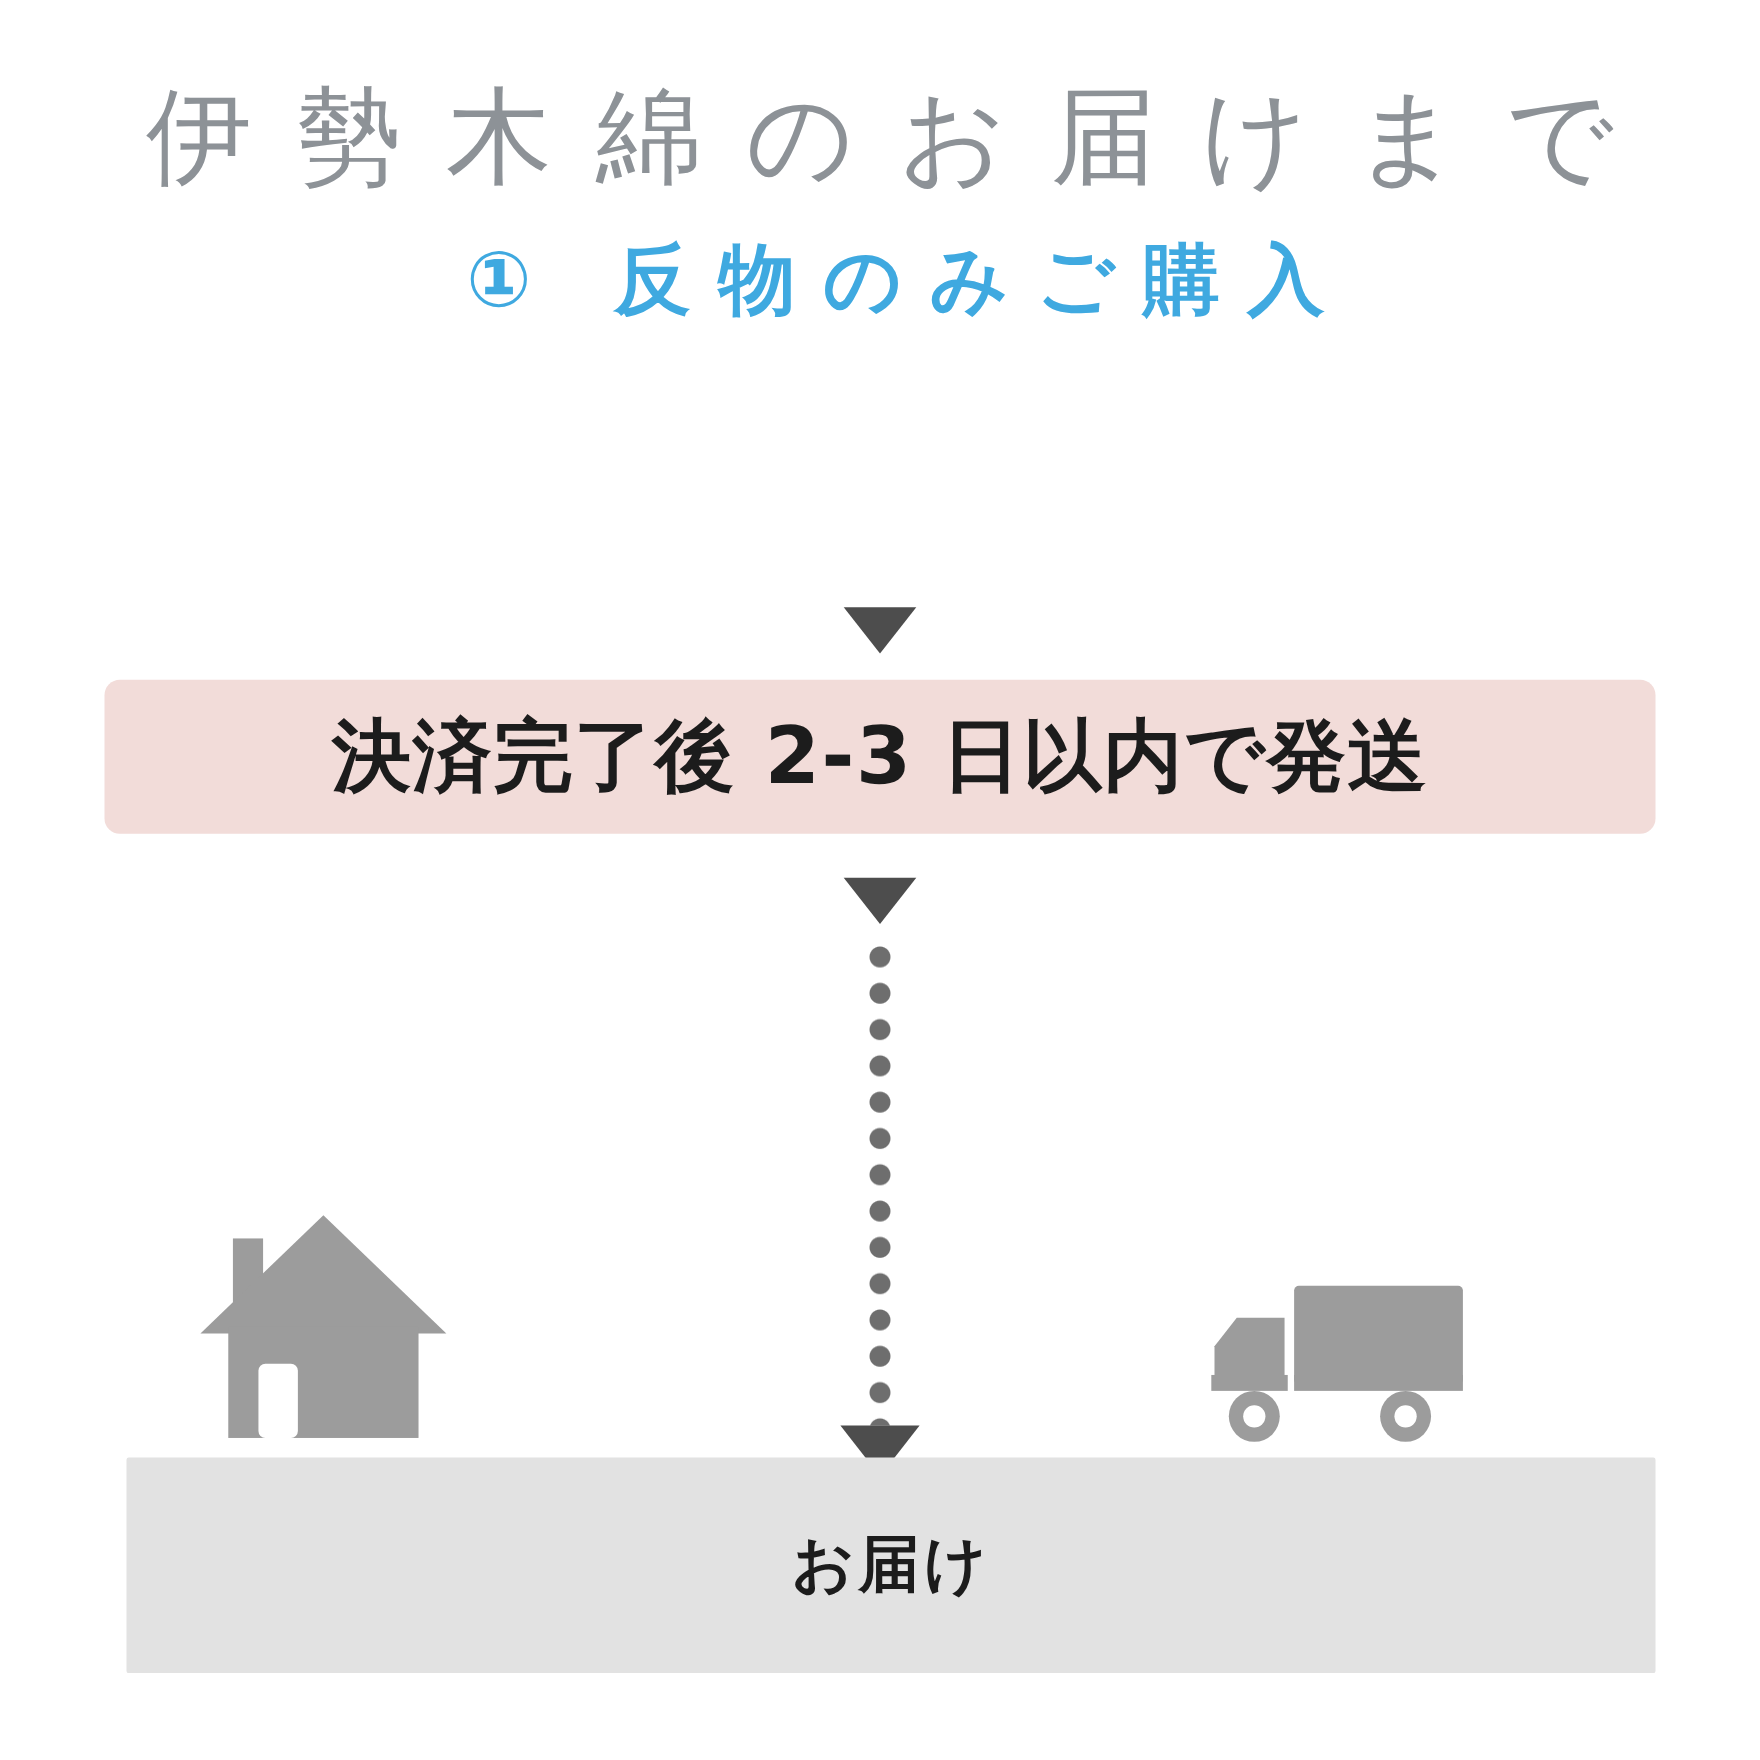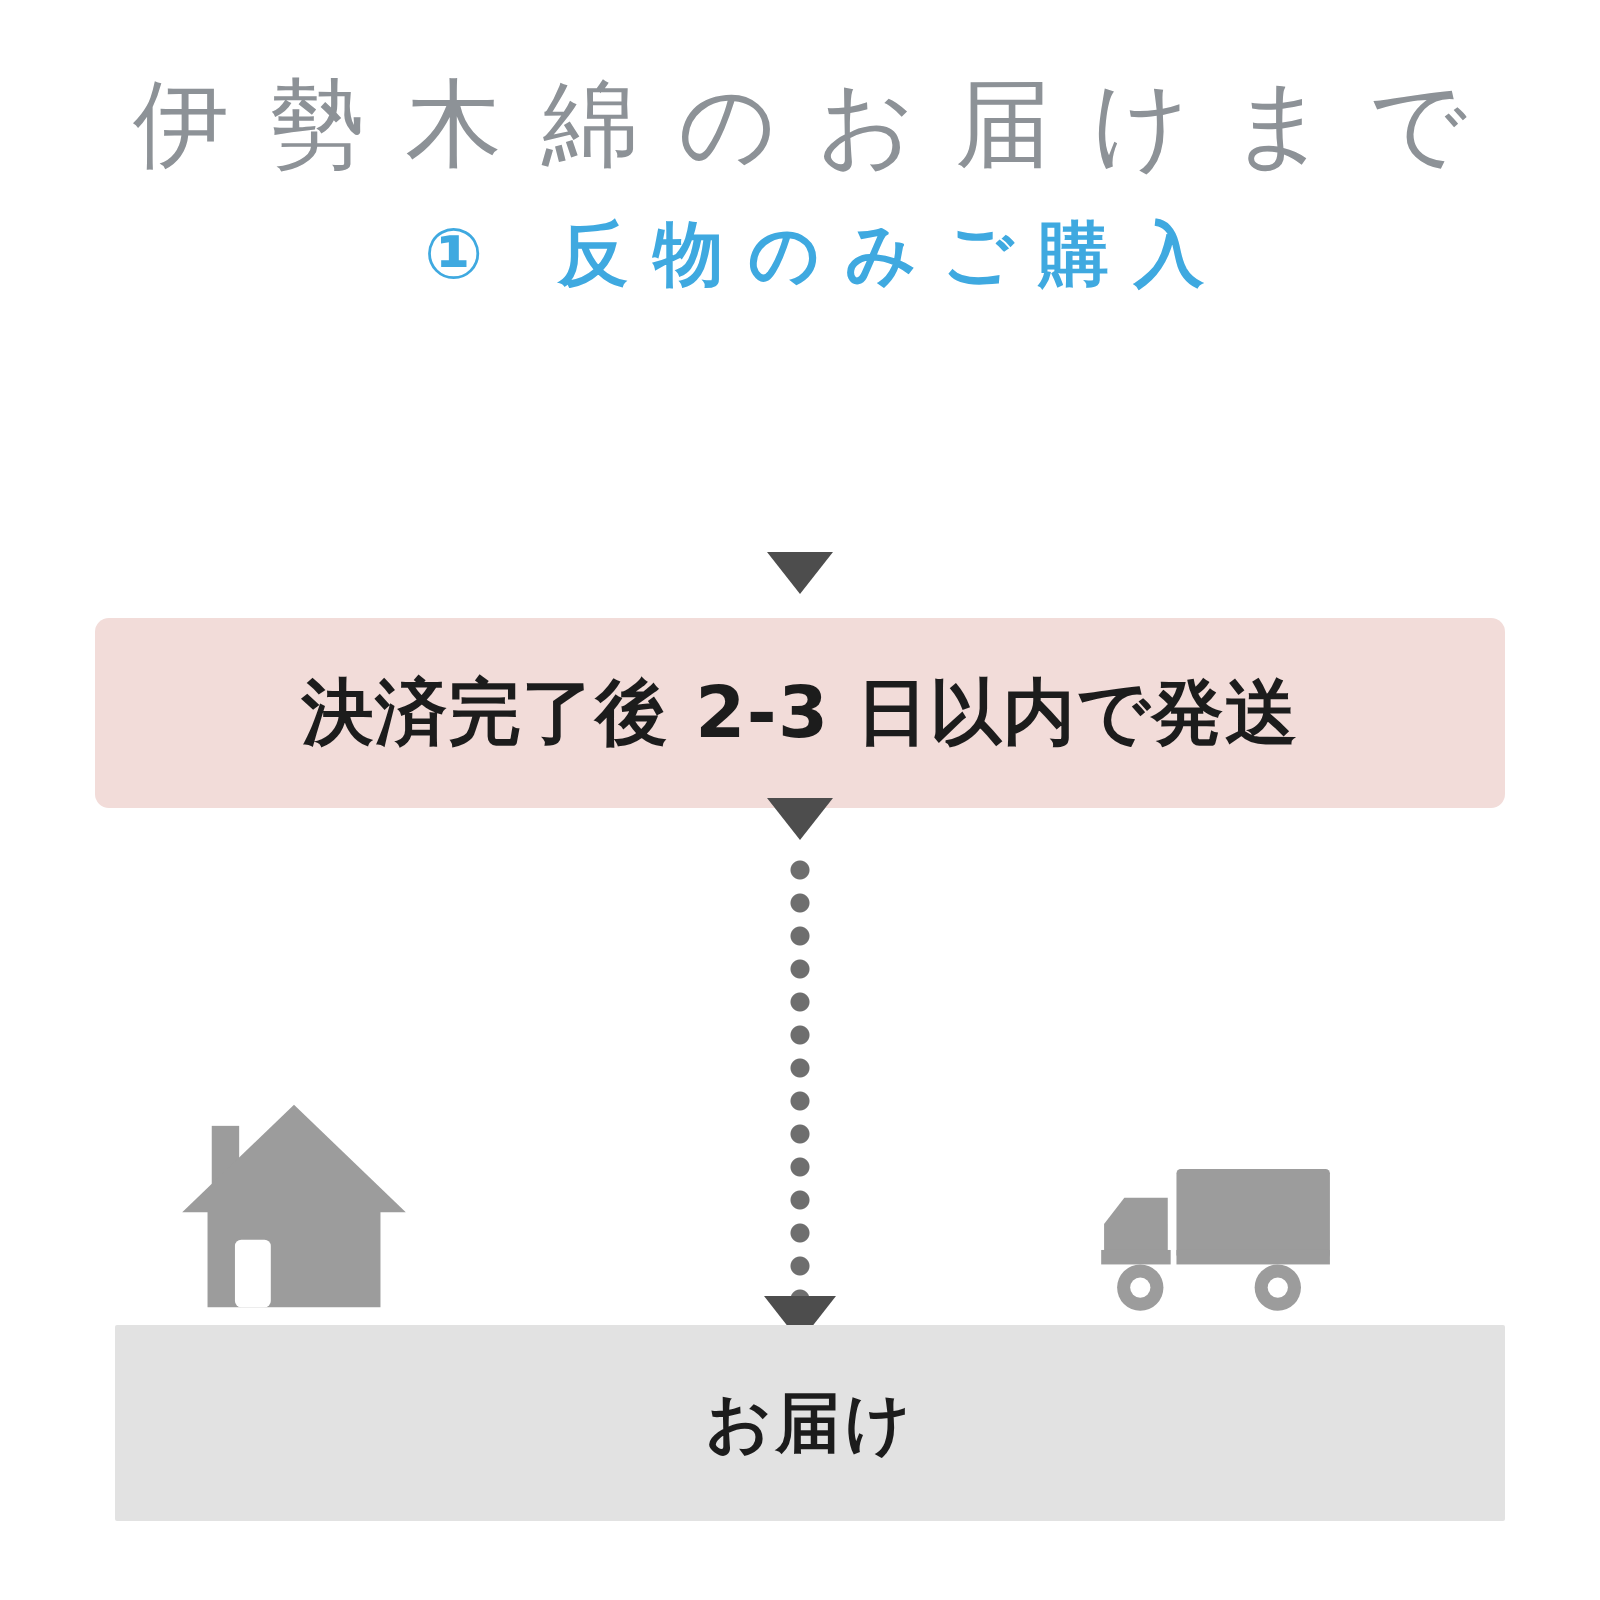--- a/index.html
+++ b/index.html
@@ -68,33 +68,33 @@
     top:375px;
     height:157px;
     background:var(--step1_bg);
     border-radius:14px;
     font-size:78px;
     font-weight:600;
     letter-spacing:0.03em;
   }
   .bar-step2{
     top:618px;
-    height:190px;
+    height:140px;
     background:var(--step2_bg);
     border-radius:14px;
     font-size:72px;
     font-weight:600;
     letter-spacing:0.02em;
   }
   .bar-step3{
     top:1325px;
     height:196px;
     background:var(--step3_bg);
     border-radius:2px;
-    font-size:65px;
+    font-size:56px;
     font-weight:600;
     letter-spacing:0.06em;
     margin-left:20px;
   }
   .tri-down{
     position:absolute;
     left:50%;
     transform:translateX(-50%);
     width:0;height:0;
     border-left:33px solid transparent;

